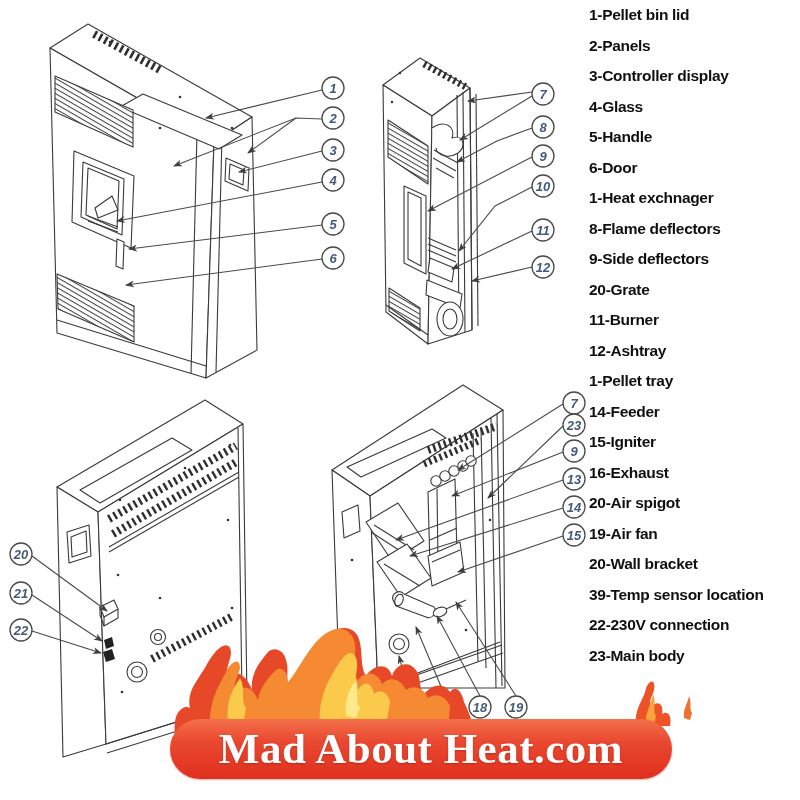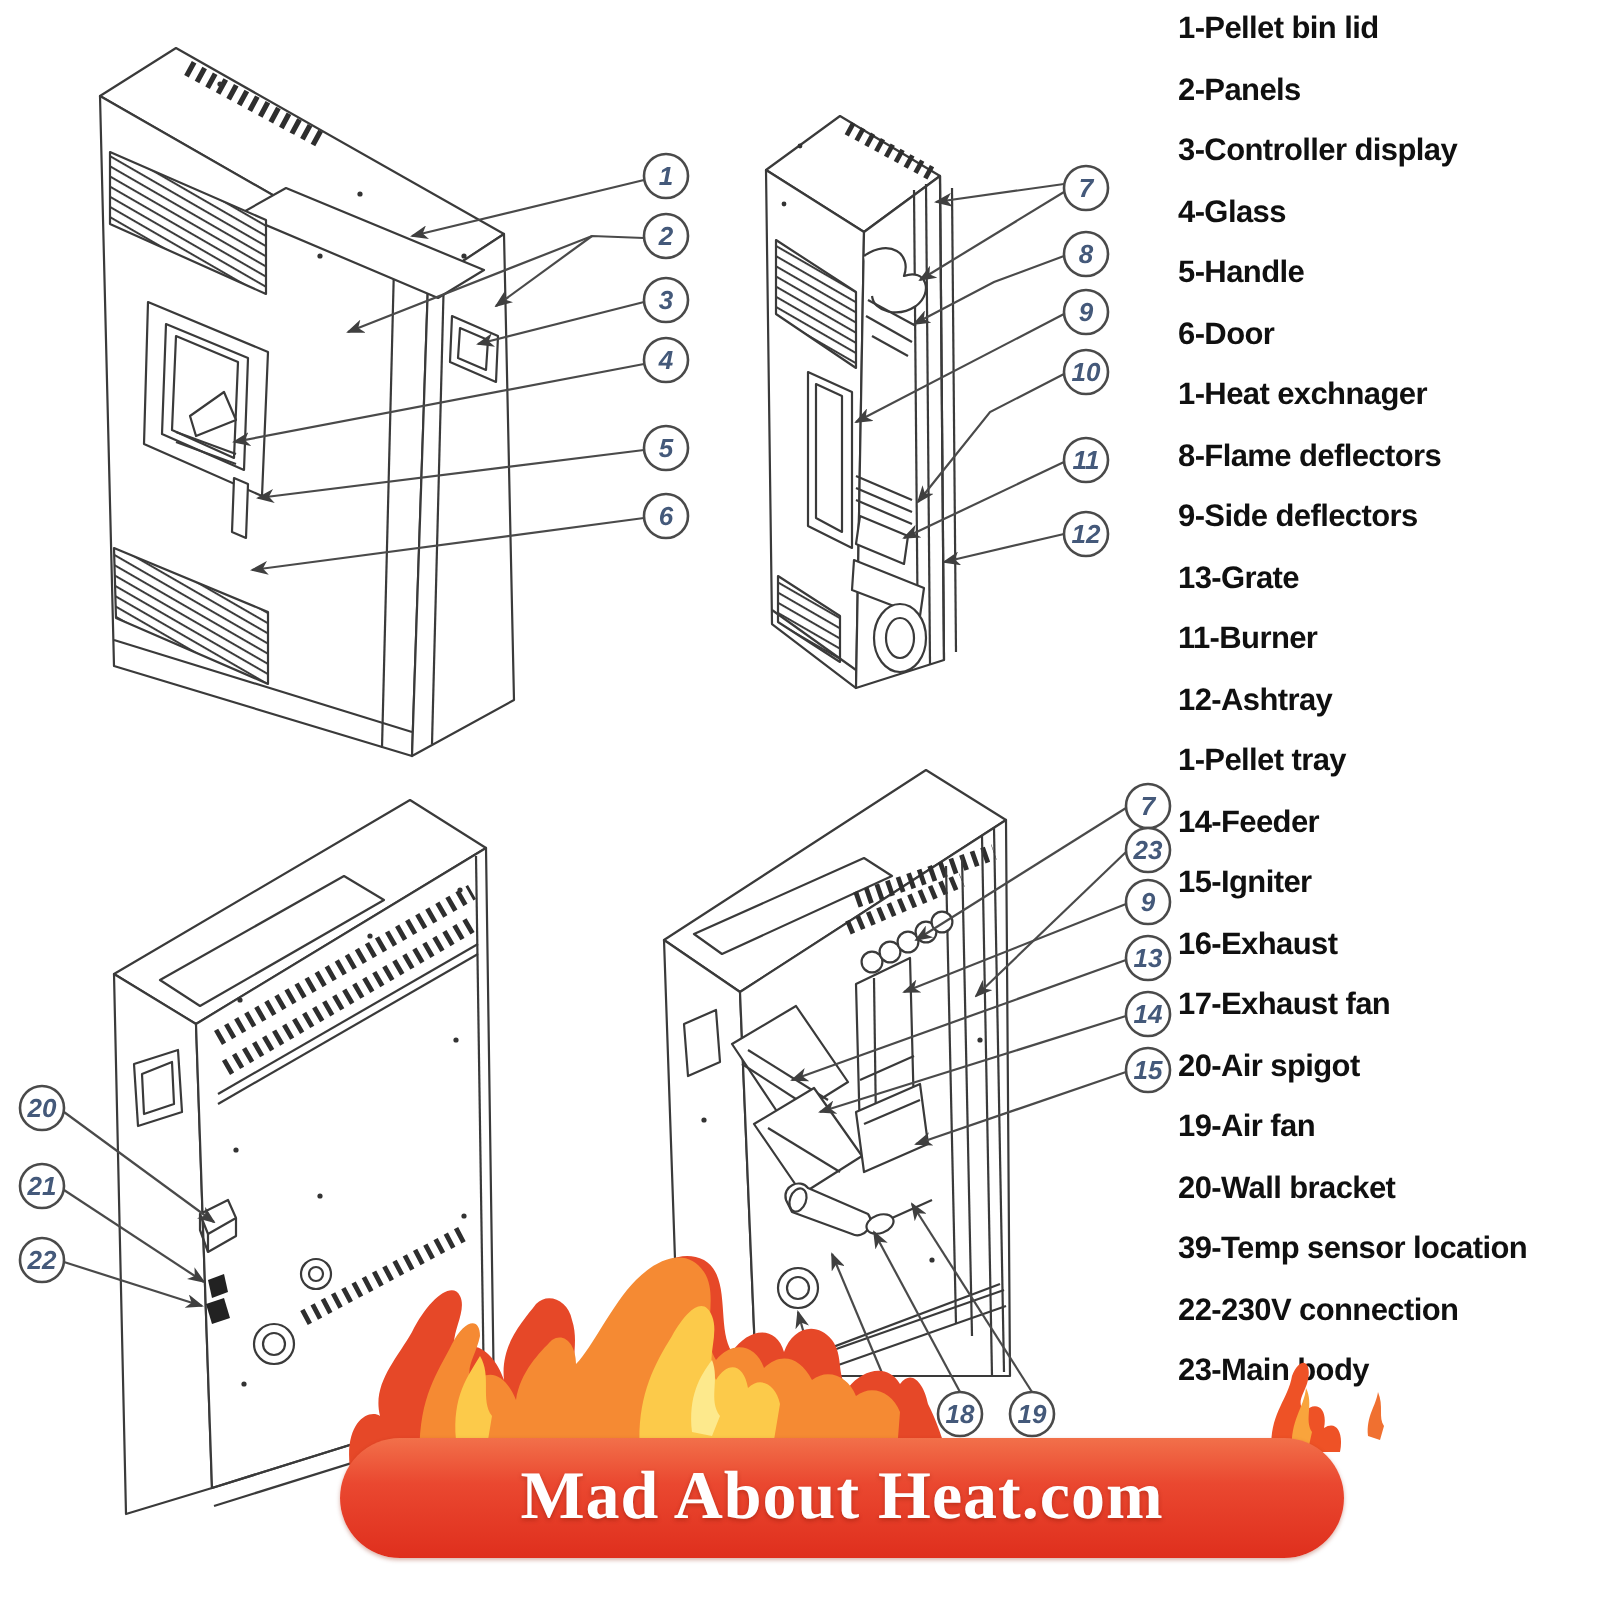--- a/index.html
+++ b/index.html
@@ -9,21 +9,21 @@
   
   #legend{position:absolute;left:589px;top:0;width:210px;z-index:3;}
   .legend-item{height:30.5px;line-height:30.5px;font-size:15.5px;font-weight:bold;
                letter-spacing:-0.3px;color:#101010;white-space:nowrap;}
   
   #banner-pill{position:absolute;left:170px;top:719px;width:502px;height:60px;border-radius:30px;
         background:linear-gradient(180deg,#f2704a 0%,#ea4830 38%,#df2f1d 100%);z-index:6;
         box-shadow:0 1px 2px rgba(140,30,0,.35);}
   #banner-text{position:absolute;left:170px;top:719px;width:502px;height:48px;line-height:59px;
         text-align:center;z-index:7;color:#fff;font-family:"Liberation Serif",serif;
-        font-weight:bold;font-size:34px;letter-spacing:0.5px;
+        font-weight:bold;font-size:43px;letter-spacing:0.5px;
         text-shadow:0 1px 2px rgba(120,20,0,.4);}
   #flames{z-index:5;}
   #diagram{z-index:1;}
   .callout-num{font-size:13px;font-style:italic;font-weight:bold;fill:#44597a;
         font-family:"Liberation Sans",sans-serif;text-anchor:middle;}
 </style>
 </head>
 <body>
 
 <div id="page">
@@ -313,28 +313,27 @@
 <div id="legend">
   <div class="legend-item">1-Pellet bin lid</div>
   <div class="legend-item">2-Panels</div>
   <div class="legend-item">3-Controller display</div>
   <div class="legend-item">4-Glass</div>
   <div class="legend-item">5-Handle</div>
   <div class="legend-item">6-Door</div>
   <div class="legend-item">1-Heat exchnager</div>
   <div class="legend-item">8-Flame deflectors</div>
   <div class="legend-item">9-Side deflectors</div>
-  <div class="legend-item">13-Grate</div>
+  <div class="legend-item">20-Grate</div>
   <div class="legend-item">11-Burner</div>
   <div class="legend-item">12-Ashtray</div>
   <div class="legend-item">1-Pellet tray</div>
   <div class="legend-item">14-Feeder</div>
   <div class="legend-item">15-Igniter</div>
   <div class="legend-item">16-Exhaust</div>
-  <div class="legend-item">17-Exhaust fan</div>
   <div class="legend-item">20-Air spigot</div>
   <div class="legend-item">19-Air fan</div>
   <div class="legend-item">20-Wall bracket</div>
   <div class="legend-item">39-Temp sensor location</div>
   <div class="legend-item">22-230V connection</div>
   <div class="legend-item">23-Main body</div>
 </div>
 
 <svg id="flames" width="800" height="800" viewBox="0 0 800 800">
   <g>

